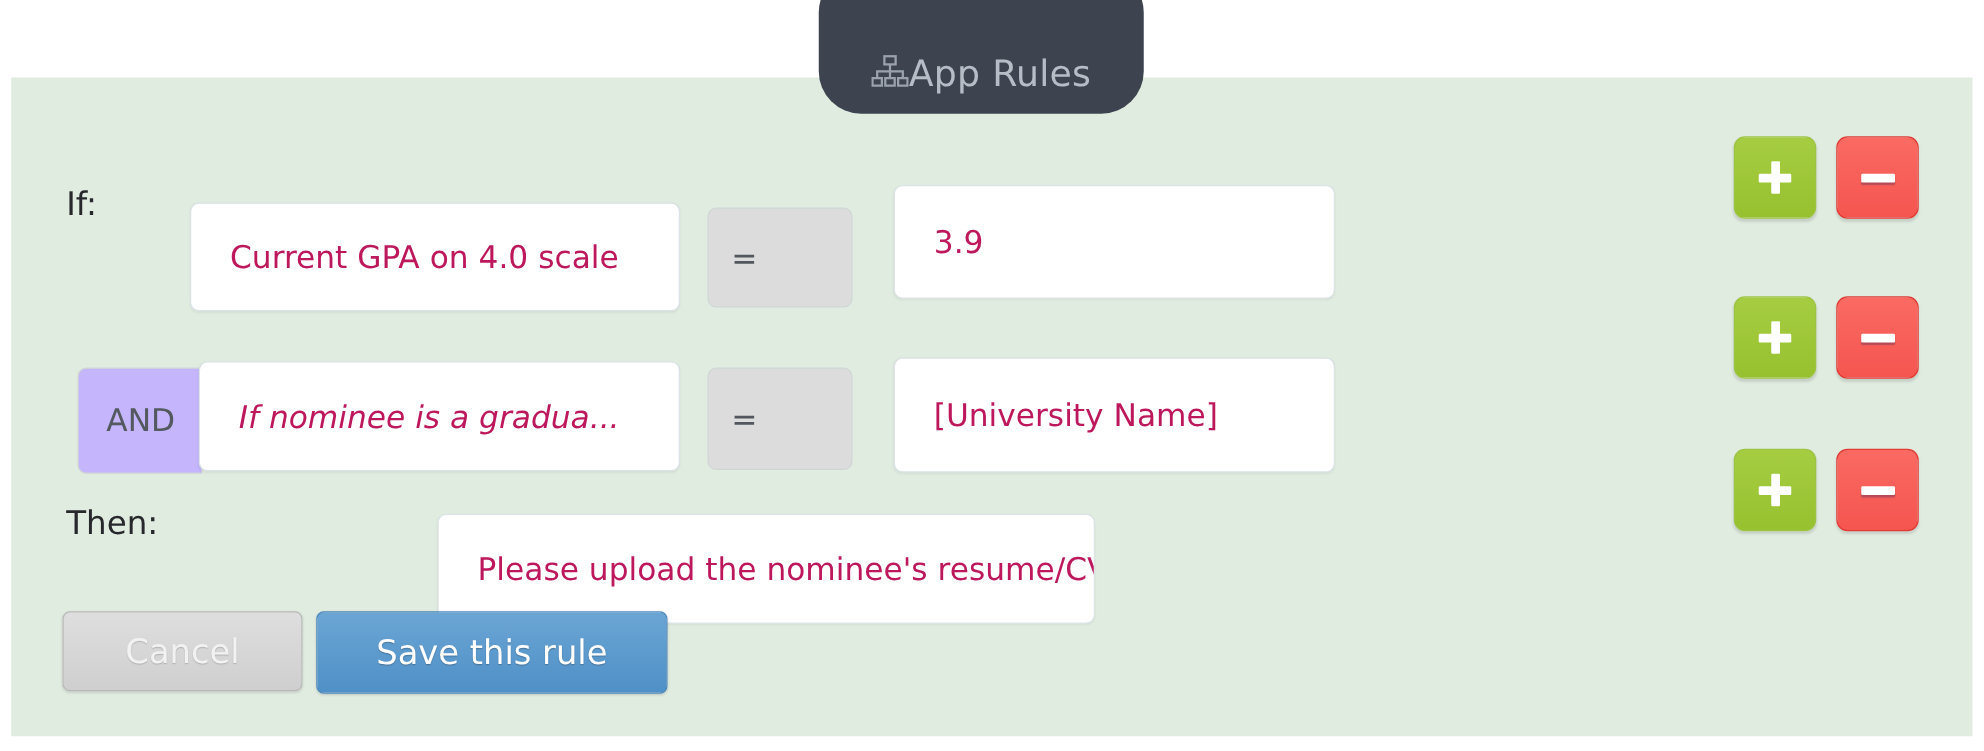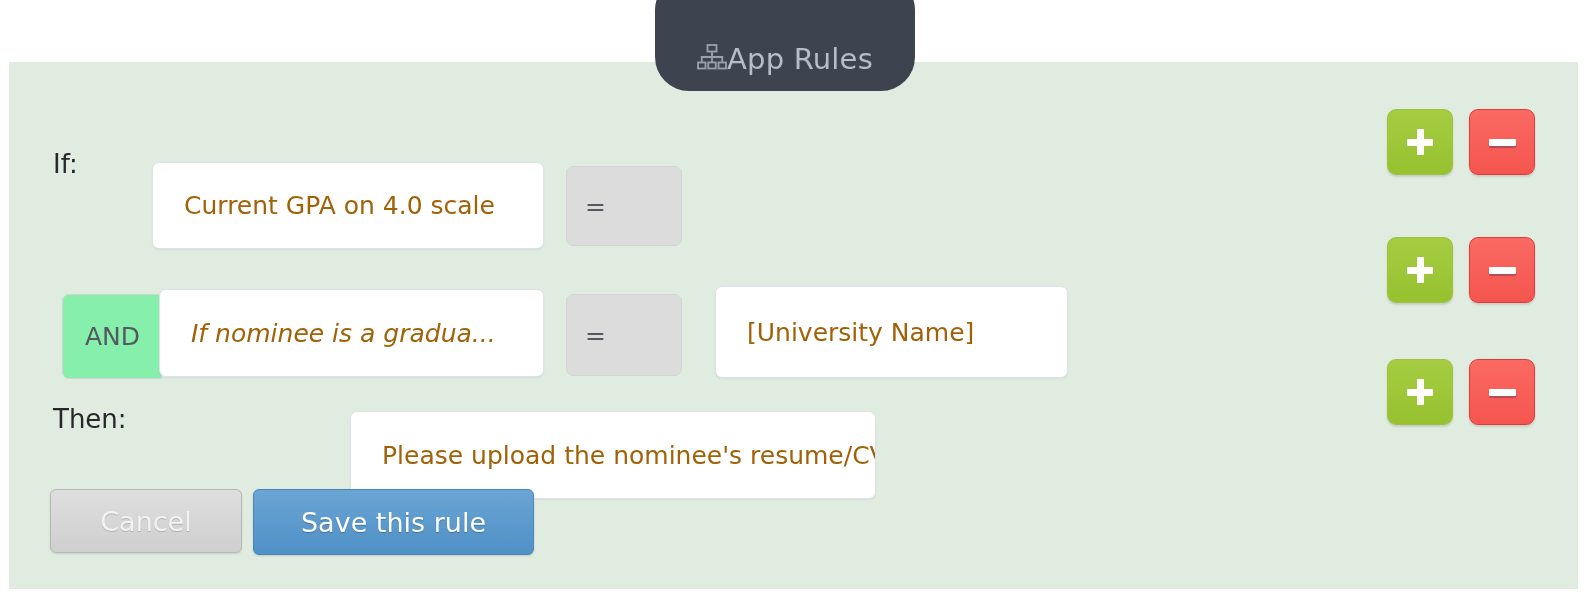--- a/index.html
+++ b/index.html
@@ -79,41 +79,41 @@
   .row-3 .row-label { top: 52px; }
 
   
   .box {
     position: absolute;
     box-sizing: border-box;
     border-radius: 7px;
     display: flex;
     align-items: center;
     font-size: 25px;
-    color: #a16207;
+    color: #be185d;
   }
 
   .txt-field {
     background: #ffffff;
     border: 1px solid #dbe3e6;
     box-shadow: 0 1px 2px rgba(0,0,0,0.06);
     padding-left: 31px;
     white-space: nowrap;
     overflow: hidden;
   }
 
   .op-box {
     background: #dcdcdc;
     border: 1px solid #d0d6d6;
     padding-left: 18px;
     color: #52585e;
   }
 
   .badge {
-    background: #86efac;
+    background: #c4b5fd;
     border: 1px solid #cfd5d5;
     padding-left: 22px;
     color: #53595f;
     font-size: 25px;
   }
 
   
   .f1-cond { left: 141px; top: 61px;  width: 392px; height: 87px; }
   .f1-op   { left: 555px; top: 65px;  width: 116px; height: 80px; }
   .f1-val  { left: 704px; top: 47px;  width: 353px; height: 91px; }
@@ -227,20 +227,21 @@
     <span class="tab-label">App Rules</span>
   </div>
 </div>
 
 <div class="panel">
 
   <div class="row row-1">
     <span class="row-label">If:</span>
     <div class="box txt-field f1-cond">Current GPA on 4.0 scale</div>
     <div class="box op-box f1-op">=</div>
+    <div class="box txt-field f1-val">3.9</div>
   </div>
   <div class="btns btns-1">
     <div class="sq-btn btn-plus">
       <span class="glyph-plus"></span>
     </div>
     <div class="sq-btn btn-minus">
       <span class="glyph-minus"></span>
     </div>
   </div>
 

